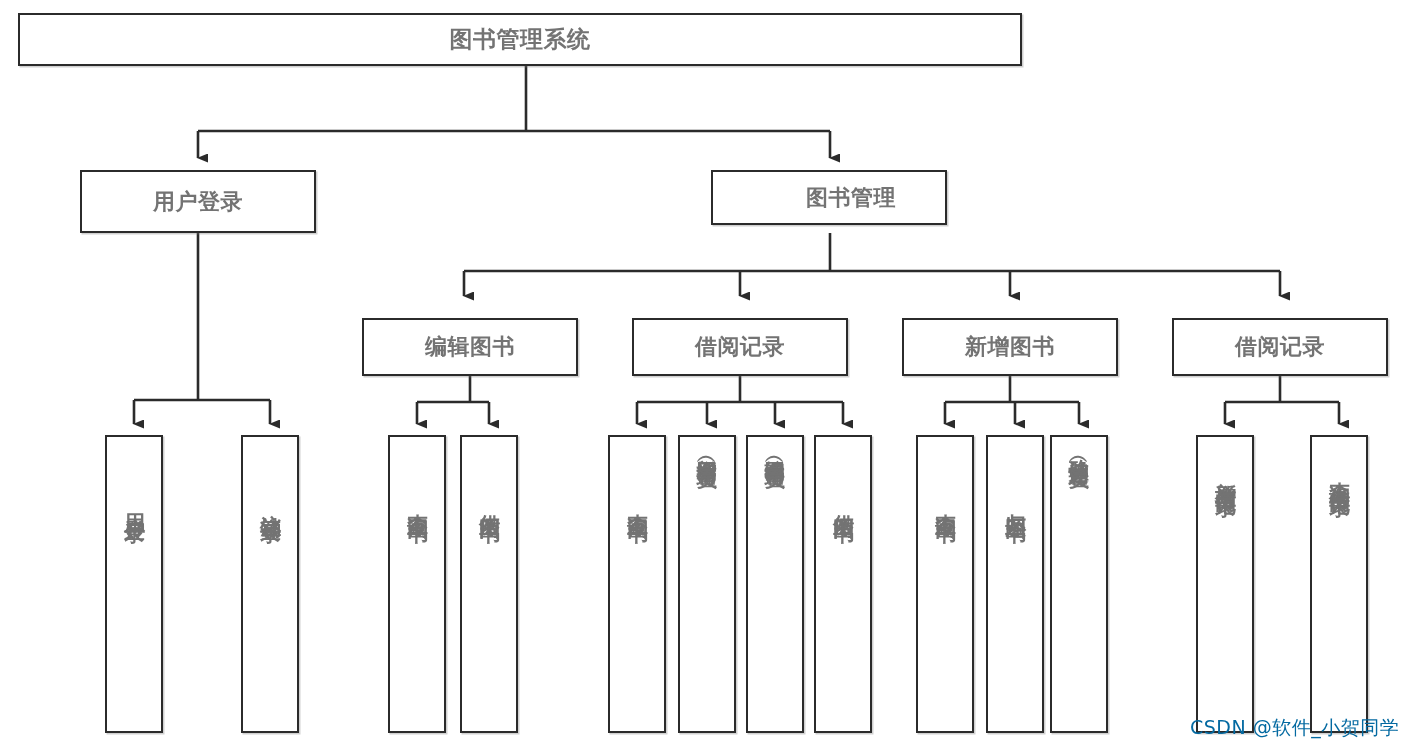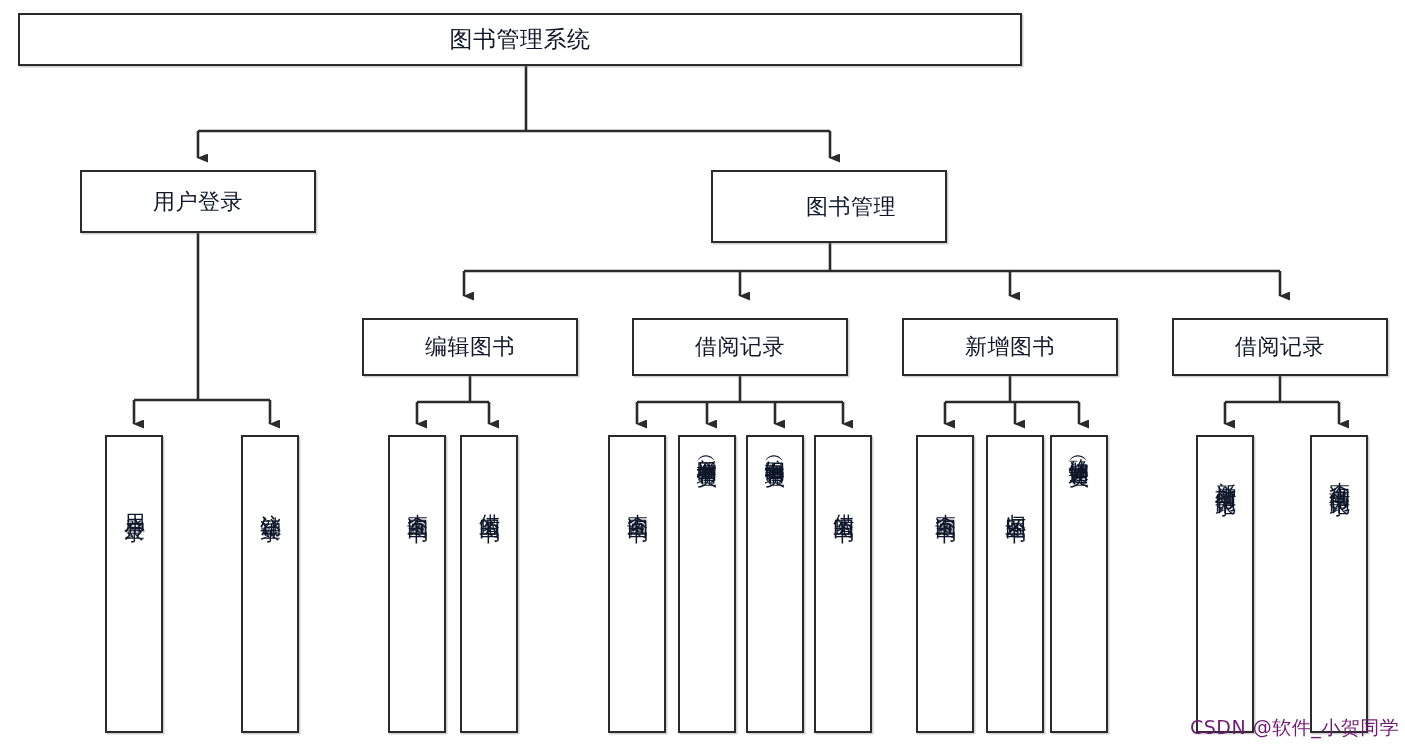--- a/index.html
+++ b/index.html
@@ -34,21 +34,22 @@
     background: #ffffff;
     display: flex;
     align-items: center;
     justify-content: center;
     box-shadow: 1.5px 1.5px 0 rgba(120,120,120,0.35);
   }
   .node .label {
     display: block;
     text-align: center;
     letter-spacing: 0.5px;
-    color: #0f172a;
+    color: #737373;
+    font-weight: bold;
   }
   
   .node.h .label {
     font-size: 22px;
     line-height: 1.15;
     white-space: nowrap;
   }
   .node.root .label {
     font-size: 23px;
   }
@@ -66,21 +67,21 @@
     white-space: nowrap;
     max-height: 100%;
   }
   .node.v.tall .label {
     font-size: 20px;
     letter-spacing: 1.5px;
   }
   .watermark {
     position: absolute;
     font-size: 19px;
-    color: #701a75;
+    color: #0369a1;
     white-space: nowrap;
     letter-spacing: 0.5px;
     user-select: none;
   }
 </style>
 </head>
 <body>
 
 <div id="canvas">
 
@@ -135,21 +136,21 @@
     </g>
   </svg>
 
   <div class="node h root" style="left:18px; top:13px; width:1004px; height:53px;">
     <span class="label">图书管理系统</span>
   </div>
 
   <div class="node h" style="left:80px; top:170px; width:236px; height:63px;">
     <span class="label">用户登录</span>
   </div>
-  <div class="node h" style="left:711px; top:170px; width:236px; height:73px;padding-left:44px;">
+  <div class="node h" style="left:711px; top:170px; width:236px; height:55px;padding-left:44px;">
     <span class="label">图书管理</span>
   </div>
 
   <div class="node h" style="left:362px; top:318px; width:216px; height:58px;">
     <span class="label">编辑图书</span>
   </div>
   <div class="node h" style="left:632px; top:318px; width:216px; height:58px;">
     <span class="label">借阅记录</span>
   </div>
   <div class="node h" style="left:902px; top:318px; width:216px; height:58px;">

